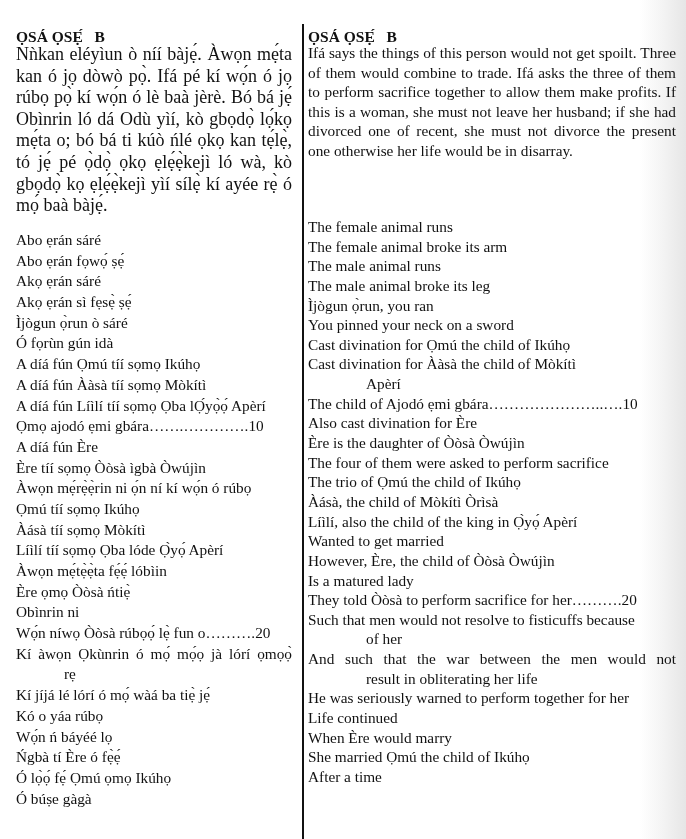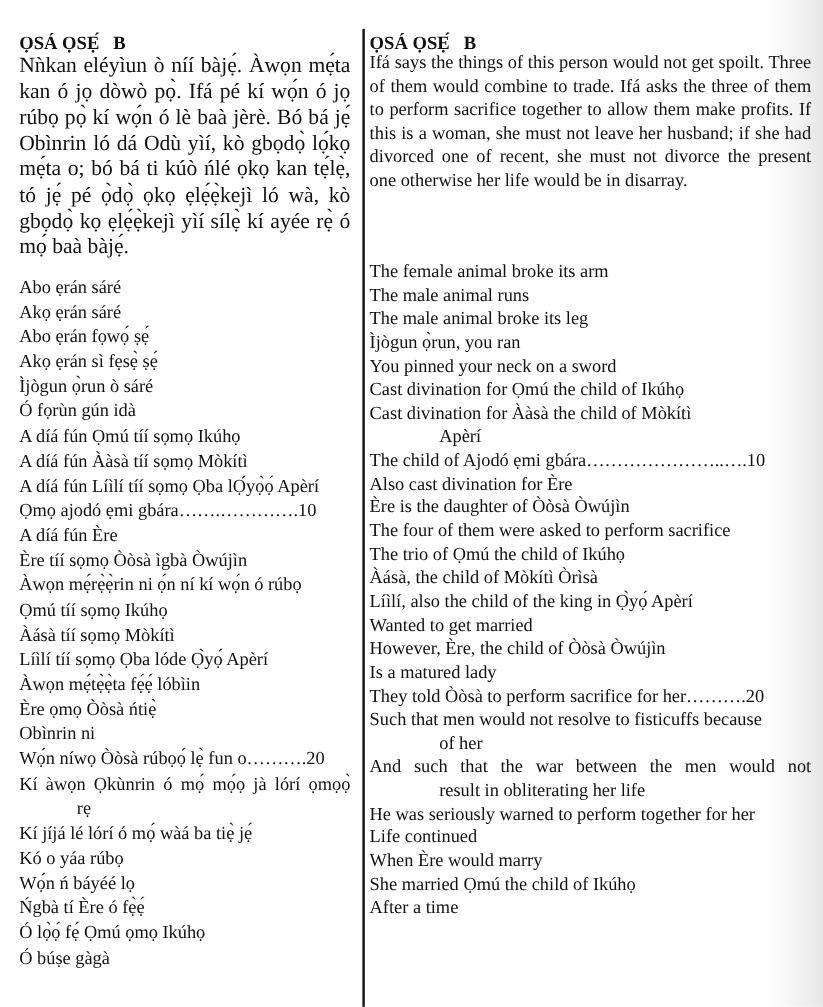--- a/index.html
+++ b/index.html
@@ -35,22 +35,22 @@
 </head>
 <body>
 
 <div class="page">
 
   <div class="col col-left">
     <div class="heading">ỌSÁ ỌSẸ́   B</div>
     <div class="para">Nǹkan eléyìun ò níí bàjẹ́. Àwọn mẹ́ta kan ó jọ dòwò pọ̀. Ifá pé kí wọ́n ó jọ rúbọ pọ̀ kí wọ́n ó lè baà jèrè. Bó bá jẹ́ Obìnrin ló dá Odù yìí, kò gbọdọ̀ lọ́kọ mẹ́ta o; bó bá ti kúò ńlé ọkọ kan tẹ́lẹ̀, tó jẹ́ pé ọ̀dọ̀ ọkọ ẹlẹ́ẹ̀kejì ló wà, kò gbọdọ̀ kọ ẹlẹ́ẹ̀kejì yìí sílẹ̀ kí ayée rẹ̀ ó mọ́ baà bàjẹ́.</div>
     <div class="verses" id="left-verses">
         <div class="line">Abo ẹrán sáré</div>
+        <div class="line">Abo ẹrán fọwọ́ ṣẹ́</div>
         <div class="line">Akọ ẹrán sáré</div>
-        <div class="line">Abo ẹrán fọwọ́ ṣẹ́</div>
         <div class="line">Akọ ẹrán sì fẹsẹ̀ ṣẹ́</div>
         <div class="line">Ìjògun ọ̀run ò sáré</div>
         <div class="line">Ó fọrùn gún idà</div>
         <div class="line">A díá fún Ọmú tíí sọmọ Ikúhọ</div>
         <div class="line">A díá fún Ààsà tíí sọmọ Mòkítì</div>
         <div class="line">A díá fún Líìlí tíí sọmọ Ọba lỌ́yọ̀ọ́ Apèrí</div>
         <div class="line">Ọmọ ajodó ẹmi gbára…….………….10</div>
         <div class="line">A díá fún Ère</div>
         <div class="line">Ère tíí sọmọ Òòsà ìgbà Òwújìn</div>
         <div class="line">Àwọn mẹ́rẹ̀ẹ̀rin ni ọ́n ní kí wọ́n ó rúbọ</div>
@@ -71,20 +71,21 @@
         <div class="line">Ó búṣe gàgà</div>
       </div>
   </div>
 
   <div class="divider"></div>
 
   <div class="col col-right">
     <div class="heading">ỌSÁ ỌSẸ́   B</div>
     <div class="para">Ifá says the things of this person would not get spoilt. Three of them would combine to trade. Ifá asks the three of them to perform sacrifice together to allow them make profits. If this is a woman, she must not leave her husband; if she had divorced one of recent, she must not divorce the present one otherwise her life would be in disarray.</div>
     <div class="verses" id="right-verses">
+        <div class="line">The female animal runs</div>
         <div class="line">The female animal broke its arm</div>
         <div class="line">The male animal runs</div>
         <div class="line">The male animal broke its leg</div>
         <div class="line">Ìjògun ọ̀run, you ran</div>
         <div class="line">You pinned your neck on a sword</div>
         <div class="line">Cast divination for Ọmú the child of Ikúhọ</div>
         <div class="line">Cast divination for Ààsà the child of Mòkítì</div>
         <div class="line cont">Apèrí</div>
         <div class="line">The child of Ajodó ẹmi gbára…………………..….10</div>
         <div class="line">Also cast divination for Ère</div>

